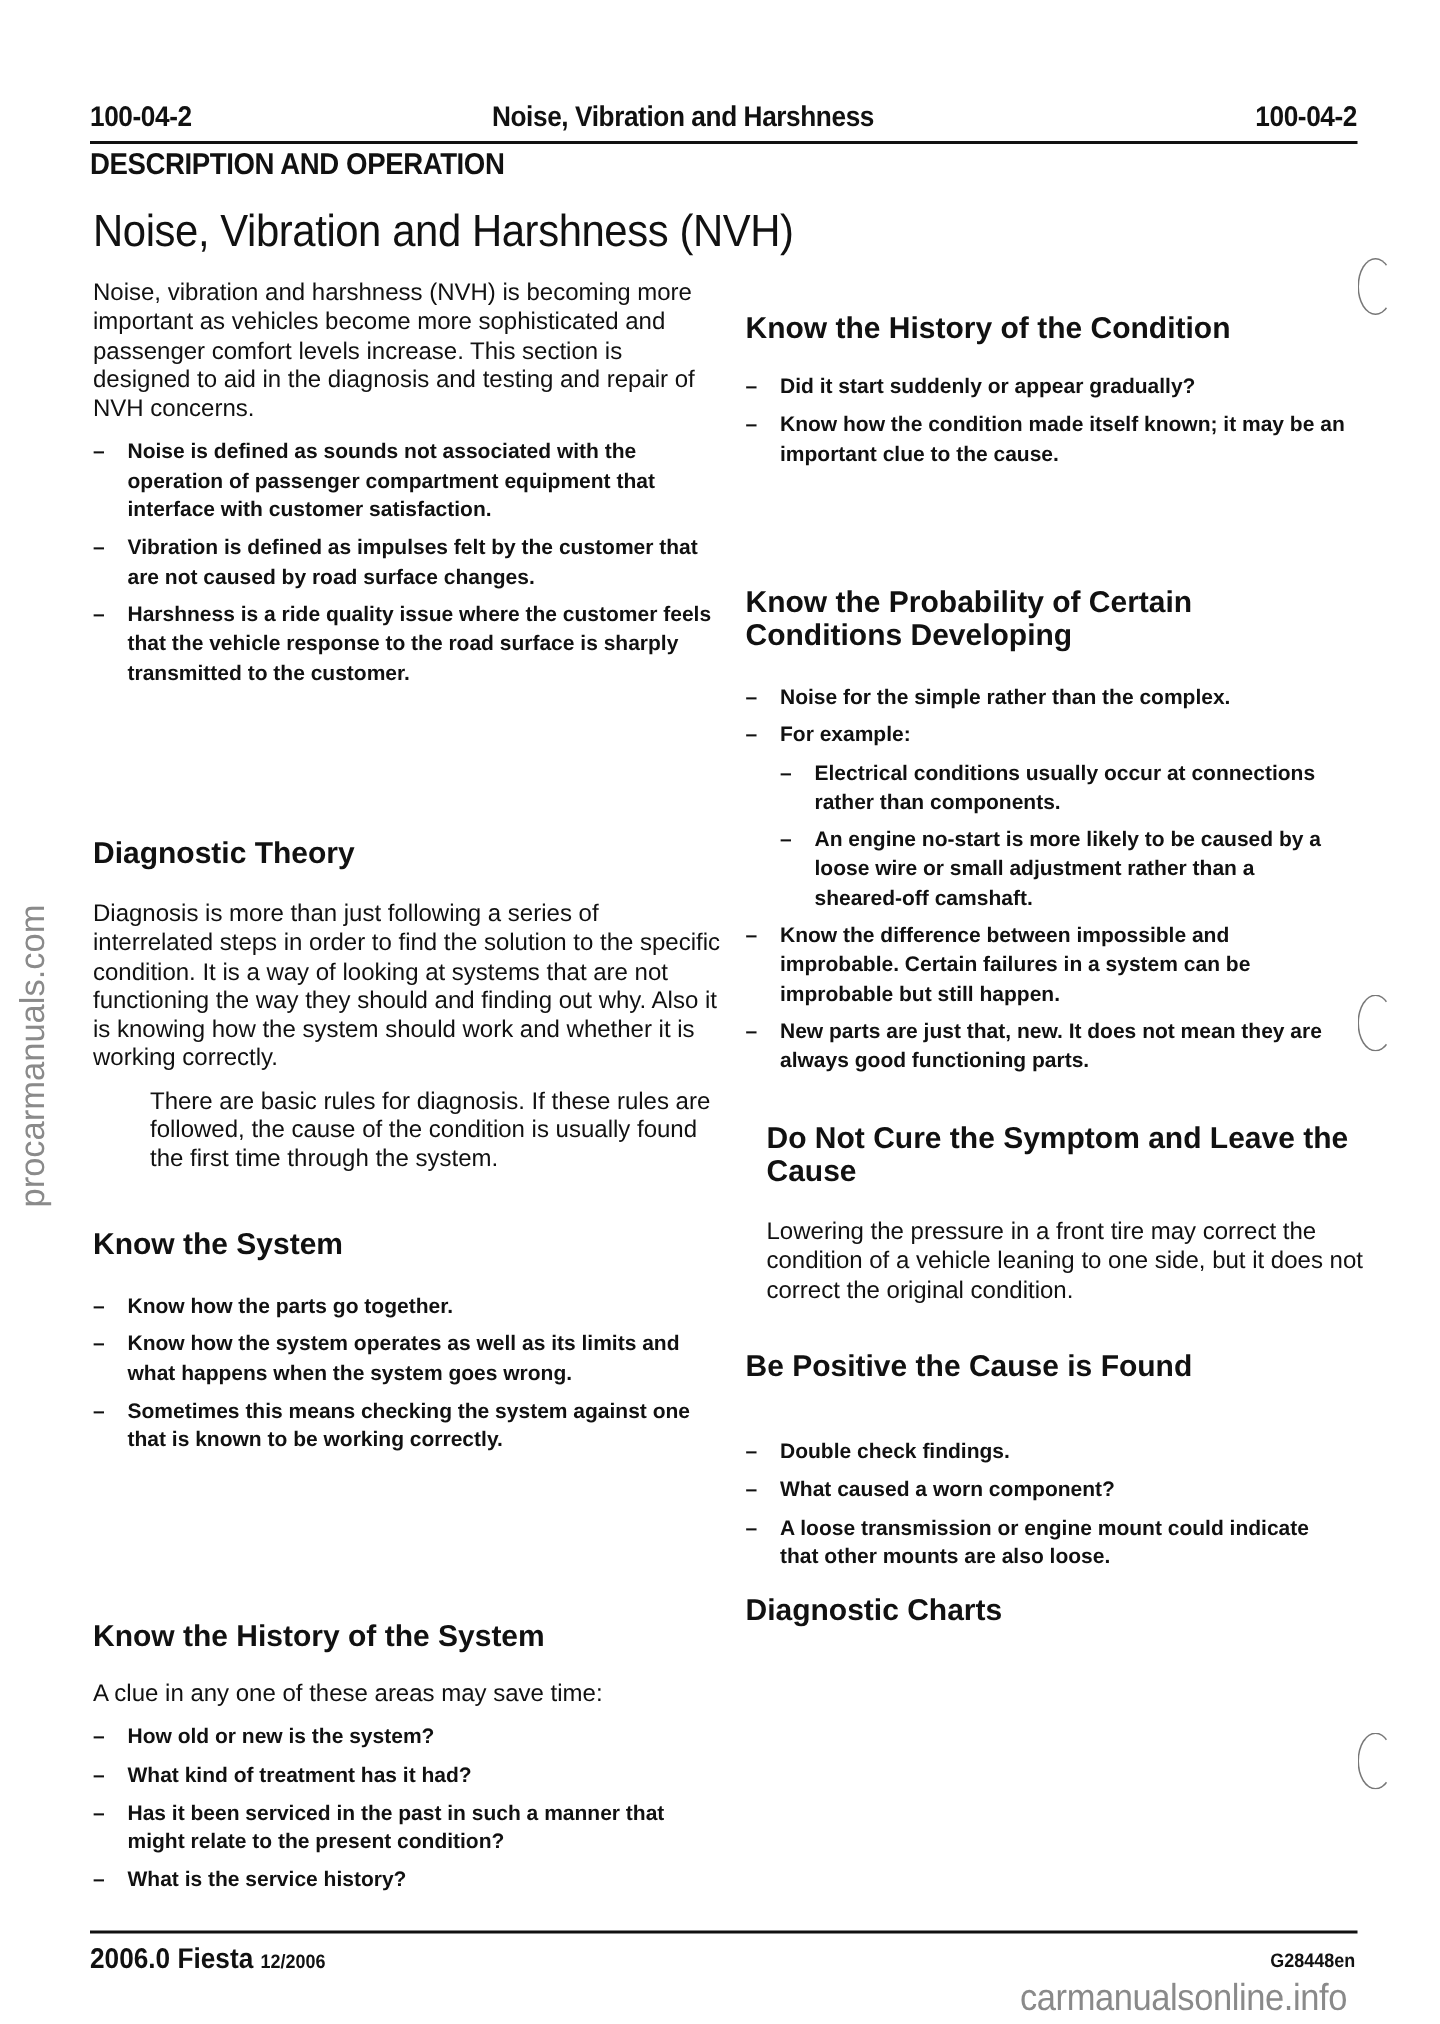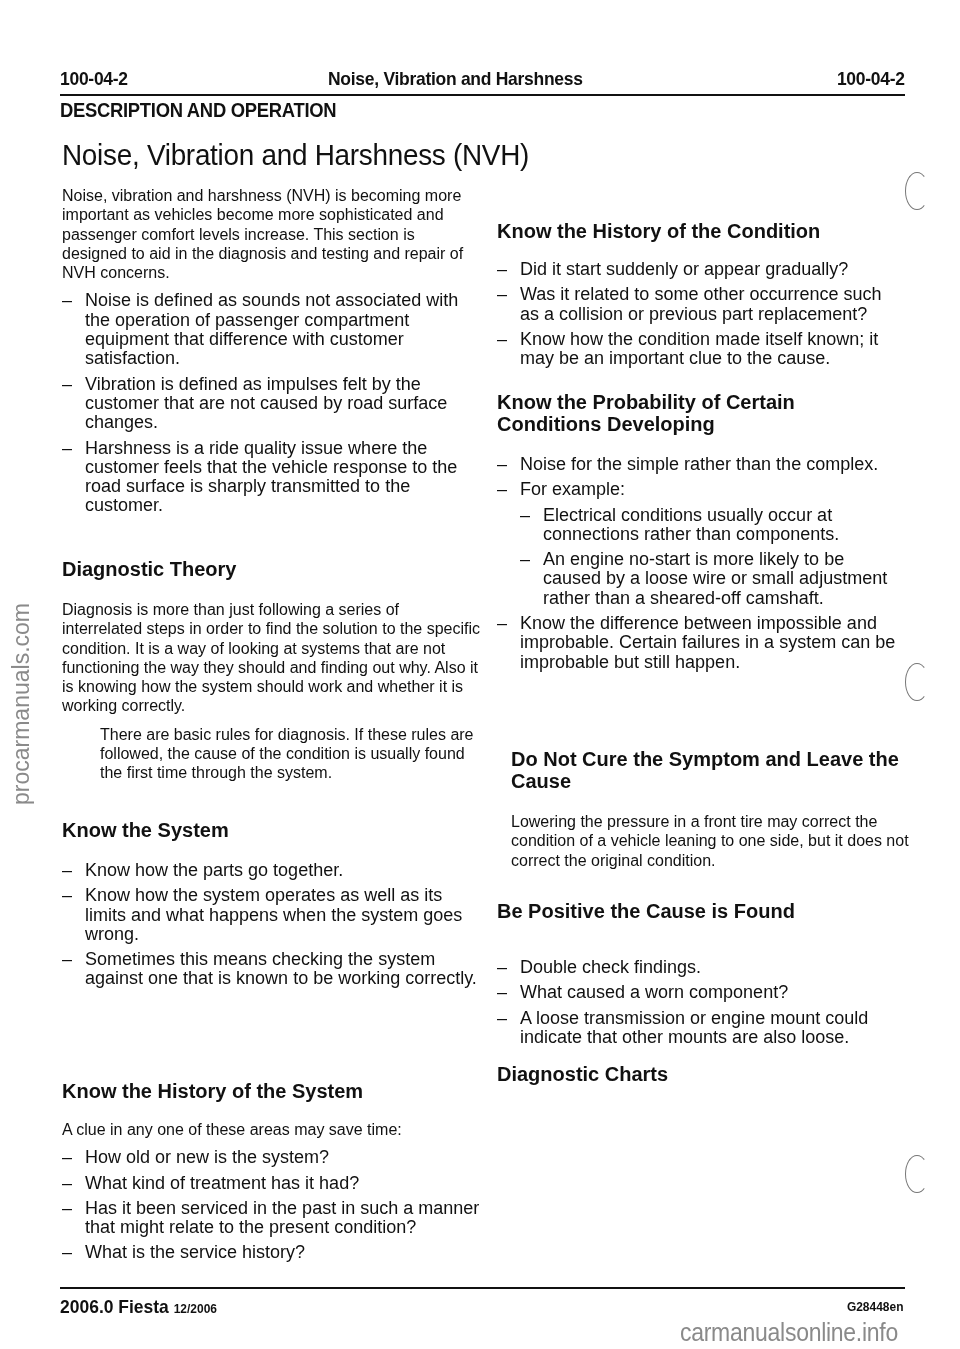--- a/index.html
+++ b/index.html
@@ -27,22 +27,23 @@
       letter-spacing: -0.3px; transform: scaleX(0.93); transform-origin: left top;
     }
     .col { position: absolute; top: 0; width: 420px; }
     .col-left { left: 62px; }
     .col-right { left: 497px; width: 400px; }
     .block { position: absolute; left: 0; width: 100%; }
     p { margin: 0; font-size: 16px; line-height: 19.3px; }
     h2 { margin: 0; font-size: 20px; font-weight: bold; line-height: 22px; }
     ul.dash { list-style: none; margin: 0; padding: 0; }
     ul.dash li {
-      position: relative; padding-left: 23px; font-size: 18px; line-height: 19.3px;
+      position: relative; padding-left: 23px; font-size: 14px; line-height: 19.3px;
       margin-bottom: 6px;
+      font-weight: bold;
     }
     ul.dash li::before {
       content: "\2013"; position: absolute; left: 0; top: 0;
     }
     ul.dash.sub { margin-left: 23px; }
     .watermark-left {
       position: absolute; left: 8px; top: 700px; color: #8a8a8a; font-size: 23px;
       transform: rotate(-90deg); transform-origin: left top; white-space: nowrap;
       width: 0; height: 0;
     }
@@ -70,21 +71,21 @@
   <span class="hdr-center">Noise, Vibration and Harshness</span>
   <span class="hdr-right">100-04-2</span>
 </div>
 <div class="section-label">DESCRIPTION AND OPERATION</div>
 <h1 class="page-title" style="margin:0;">Noise, Vibration and Harshness (NVH)</h1>
 
 <div class="col col-left">
   <div class="block" style="top:186px;">
     <p>Noise, vibration and harshness (NVH) is becoming more important as vehicles become more sophisticated and passenger comfort levels increase. This section is designed to aid in the diagnosis and testing and repair of NVH concerns.</p>
     <ul class="dash" style="margin-top:9px;">
-      <li>Noise is defined as sounds not associated with the operation of passenger compartment equipment that difference with customer satisfaction.</li>
+      <li>Noise is defined as sounds not associated with the operation of passenger compartment equipment that interface with customer satisfaction.</li>
       <li>Vibration is defined as impulses felt by the customer that are not caused by road surface changes.</li>
       <li>Harshness is a ride quality issue where the customer feels that the vehicle response to the road surface is sharply transmitted to the customer.</li>
     </ul>
   </div>
 
   <div class="block" style="top:558px;">
     <h2>Diagnostic Theory</h2>
     <p style="margin-top:20px;">Diagnosis is more than just following a series of interrelated steps in order to find the solution to the specific condition. It is a way of looking at systems that are not functioning the way they should and finding out why. Also it is knowing how the system should work and whether it is working correctly.</p>
     <p style="margin-top:9px;margin-left:38px;">There are basic rules for diagnosis. If these rules are followed, the cause of the condition is usually found the first time through the system.</p>
   </div>
@@ -104,41 +105,41 @@
     <ul class="dash" style="margin-top:9px;">
       <li>How old or new is the system?</li>
       <li>What kind of treatment has it had?</li>
       <li>Has it been serviced in the past in such a manner that might relate to the present condition?</li>
       <li>What is the service history?</li>
     </ul>
   </div>
 </div>
 
 <div class="col col-right">
-  <div class="block" style="top:220px;">
+  <div class="block" style="top:208px;">
     <h2>Know the History of the Condition</h2>
     <ul class="dash" style="margin-top:18px;">
       <li>Did it start suddenly or appear gradually?</li>
-      <li>Was it related to some other occurrence such as a collision or previous part replacement?</li>
       <li>Know how the condition made itself known; it may be an important clue to the cause.</li>
     </ul>
   </div>
 
   <div class="block" style="top:391px;">
     <h2>Know the Probability of Certain Conditions Developing</h2>
     <ul class="dash" style="margin-top:20px;">
       <li>Noise for the simple rather than the complex.</li>
       <li>For example:</li>
     </ul>
     <ul class="dash sub">
       <li>Electrical conditions usually occur at connections rather than components.</li>
       <li>An engine no-start is more likely to be caused by a loose wire or small adjustment rather than a sheared-off camshaft.</li>
     </ul>
     <ul class="dash">
       <li>Know the difference between impossible and improbable. Certain failures in a system can be improbable but still happen.</li>
+      <li>New parts are just that, new. It does not mean they are always good functioning parts.</li>
     </ul>
   </div>
 
   <div class="block" style="top:748px;margin-left:14px;">
     <h2>Do Not Cure the Symptom and Leave the Cause</h2>
     <p style="margin-top:20px;">Lowering the pressure in a front tire may correct the condition of a vehicle leaning to one side, but it does not correct the original condition.</p>
   </div>
 
   <div class="block" style="top:900px;">
     <h2>Be Positive the Cause is Found</h2>

